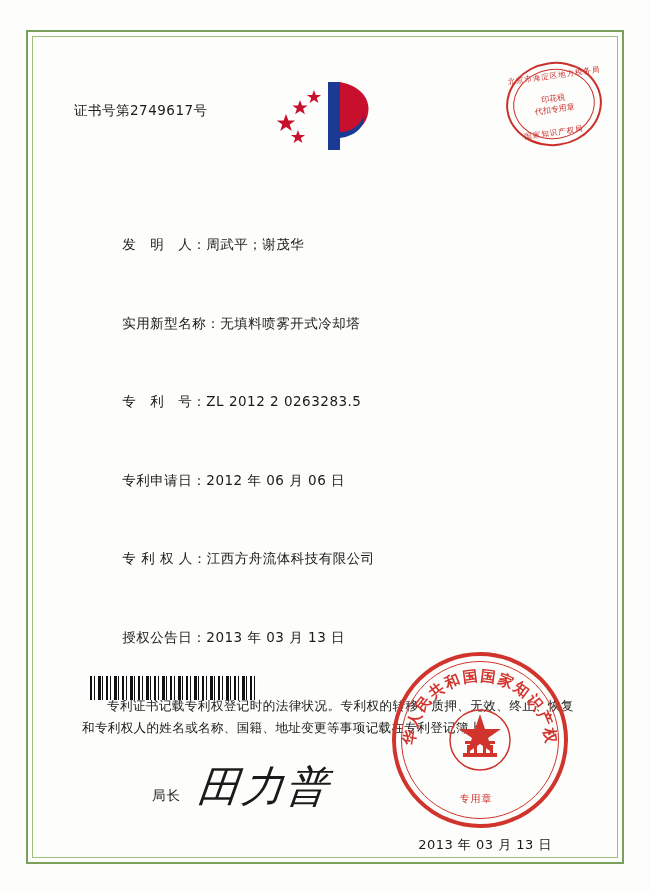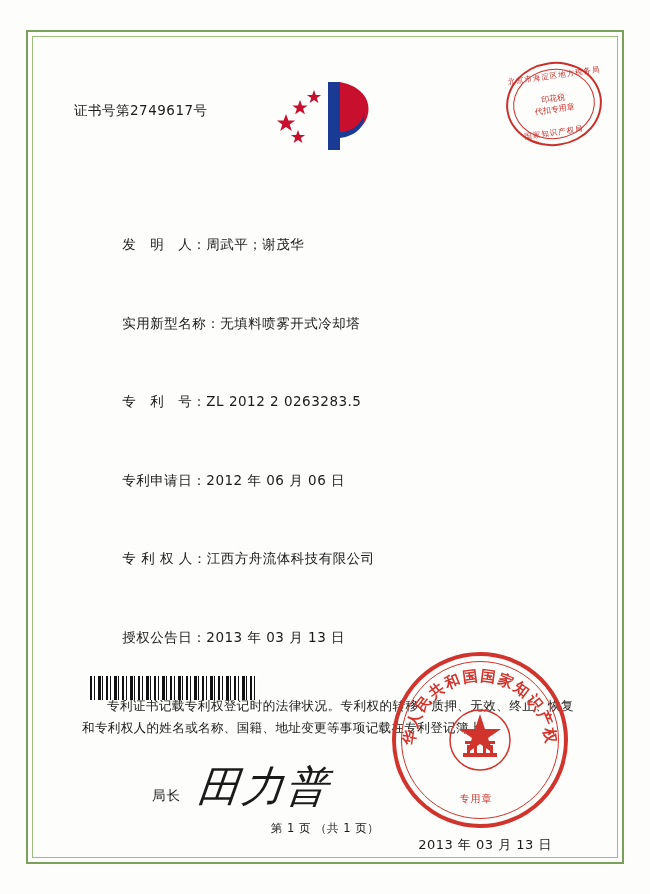--- a/index.html
+++ b/index.html
@@ -369,16 +369,15 @@
           <rect x="42" y="44" width="3" height="9" fill="#d0342c"></rect>
           <rect x="49" y="44" width="3" height="9" fill="#d0342c"></rect>
           <rect x="24" y="40" width="30" height="3" fill="#d0342c"></rect>
         </svg>
       </div>
       <div class="seal-bottom-text">专用章</div>
     </div>
 
     <div class="seal-date">2013 年 03 月 13 日</div>
 
-    <div class="footer">第 1 页 （共 1 页）</div>
 
   </div>
 </div>
 
 </body></html>

